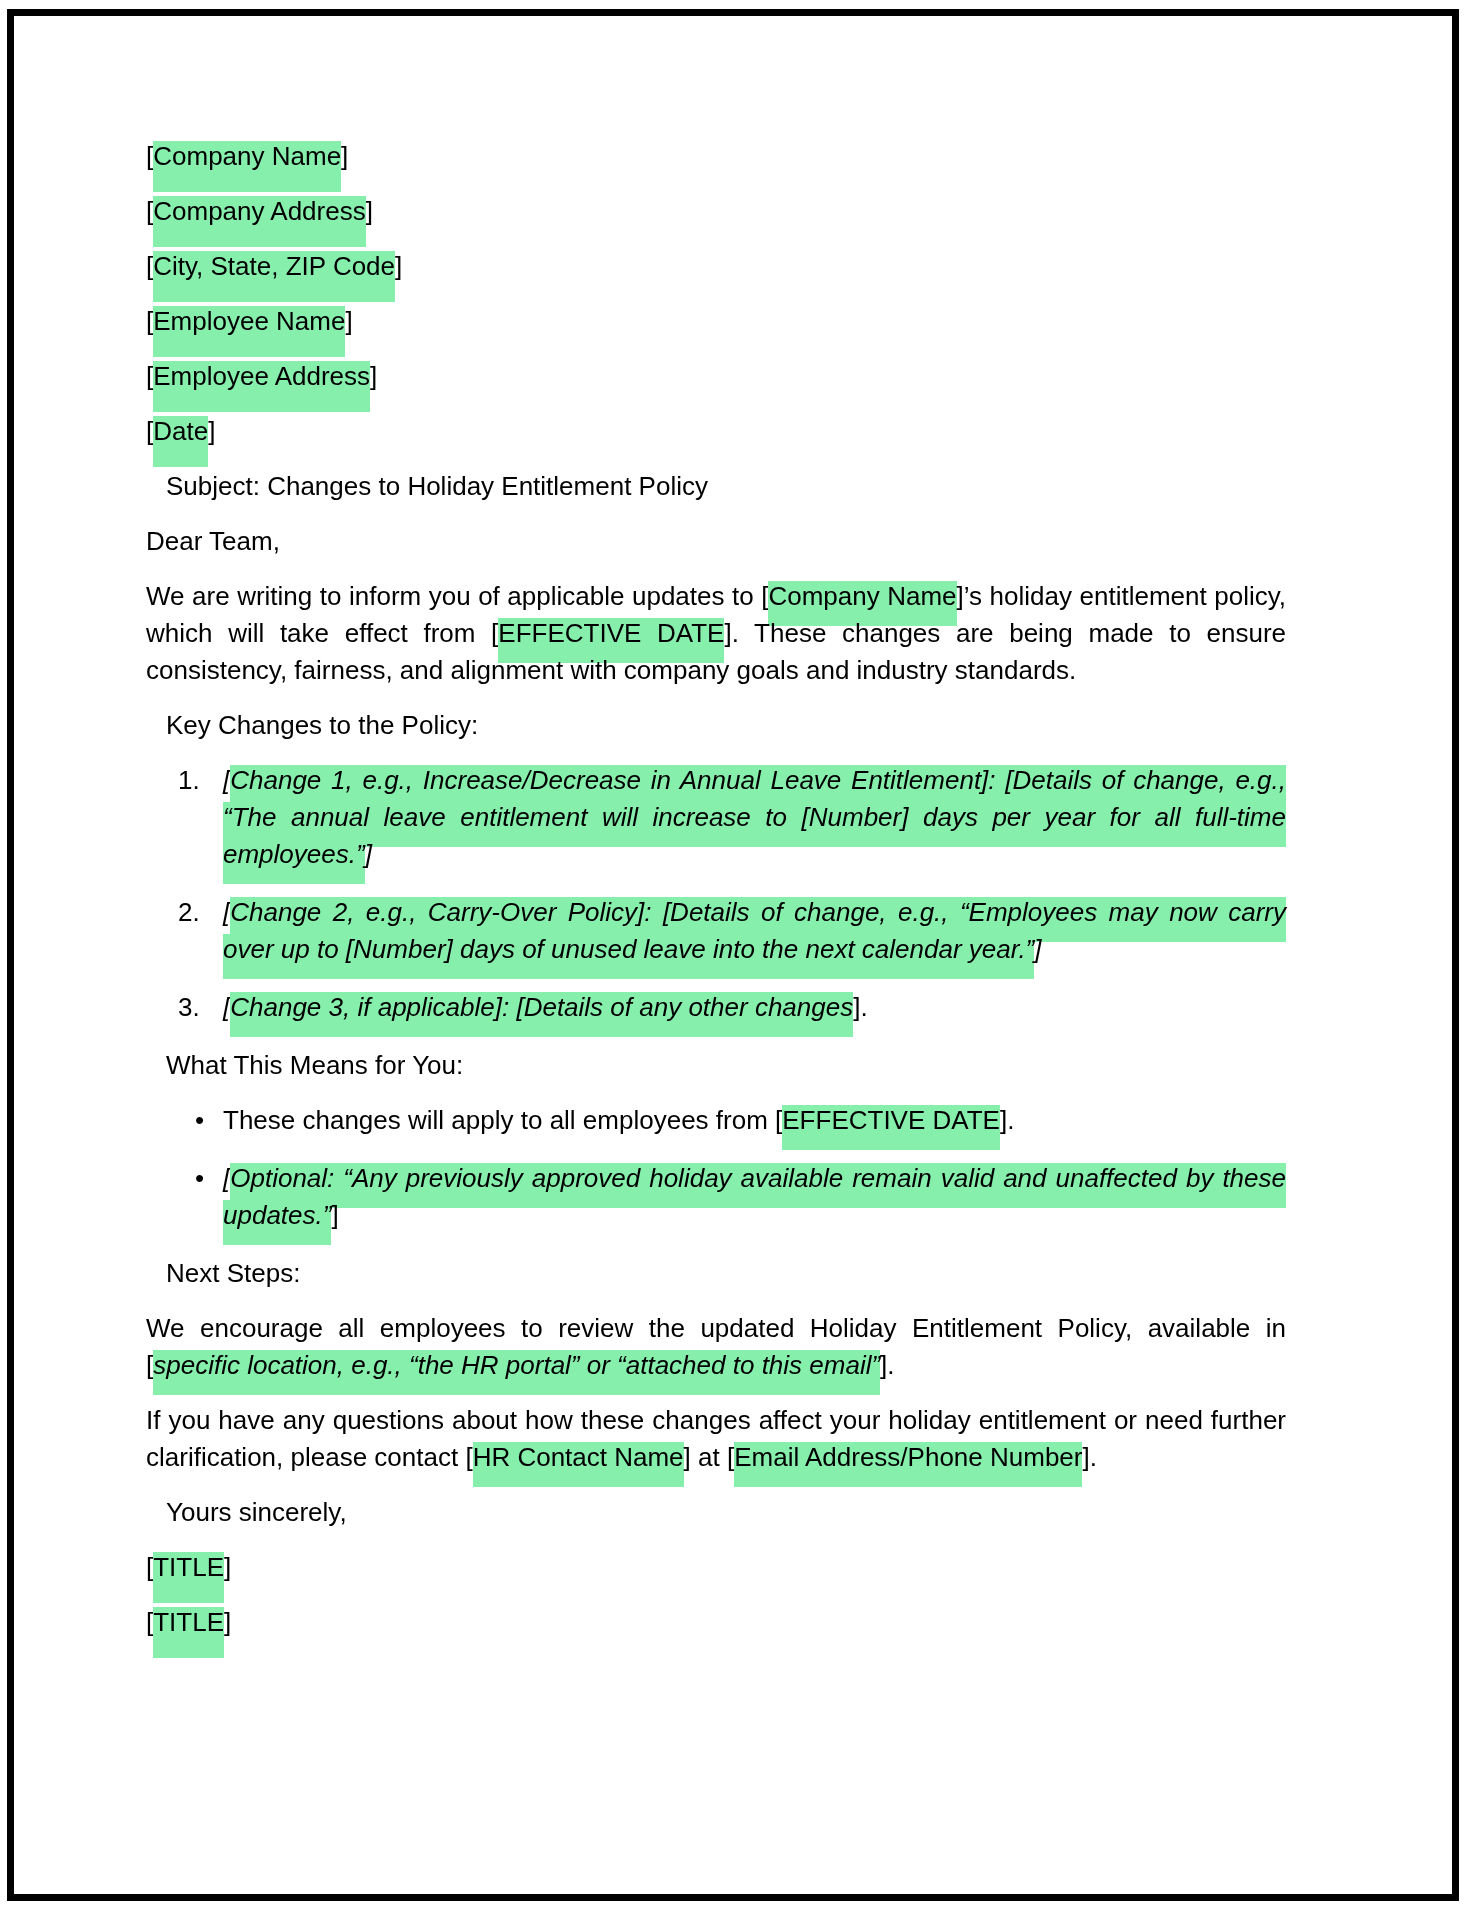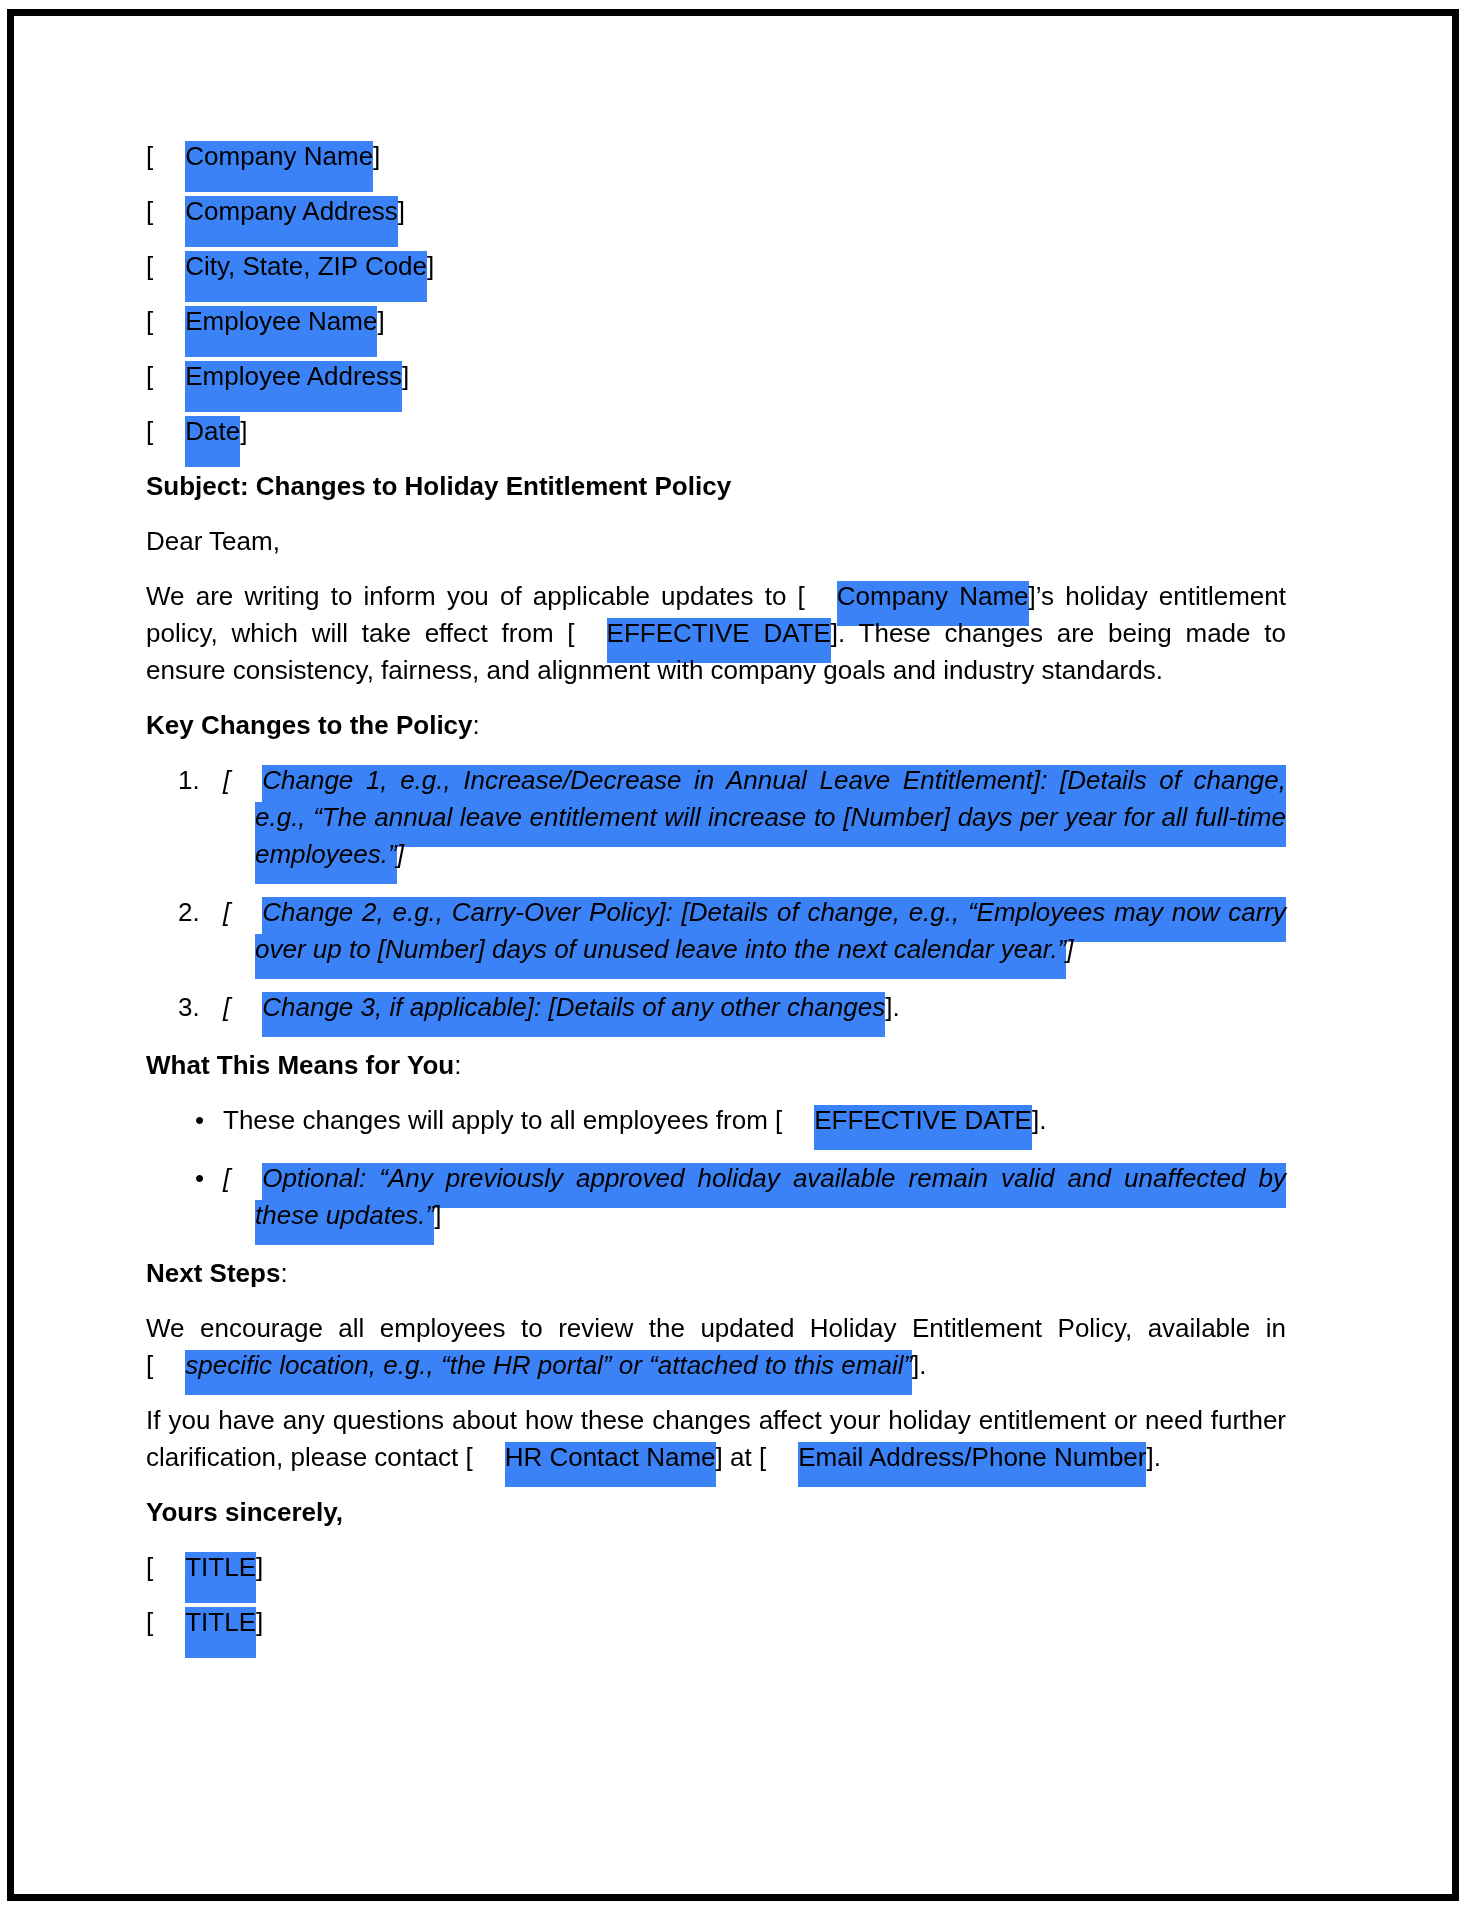--- a/index.html
+++ b/index.html
@@ -11,28 +11,27 @@
   .frame {
     position:absolute; left:7px; top:9px; right:5px; bottom:9px;
     border:7px solid #000;
   }
   .doc {
     position:absolute; left:146px; top:138px; width:1140px;
     font-size:26px; line-height:37px;
   }
   .para { margin:0 0 18px 0; }
   .just { text-align:justify; }
-  .b  { font-weight:bold; }
+  .b  { font-weight:normal;margin-left:20px; }
   .it { font-style:italic; }
   .hl {
-    background:#3b82f6;
+    background:#86efac;
     padding-bottom:15px;
     -webkit-box-decoration-break:clone;
     box-decoration-break:clone;
-    margin-left:32px;
   }
   .hl.tall { padding-bottom:21px; }
   .li { position:relative; padding-left:77px; margin:0 0 21px 0; }
   .li .marker { position:absolute; left:32px; top:0; }
   .li.bullet .marker { left:49px; }
 </style>
 </head>
 <body>
 
 <div class="frame"></div>

